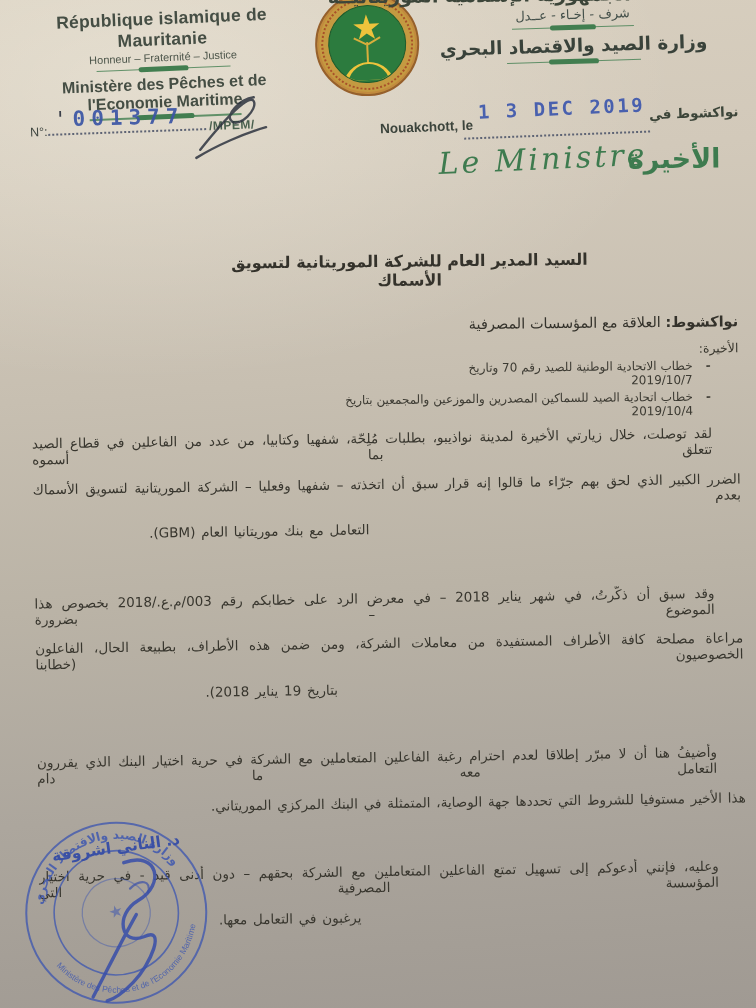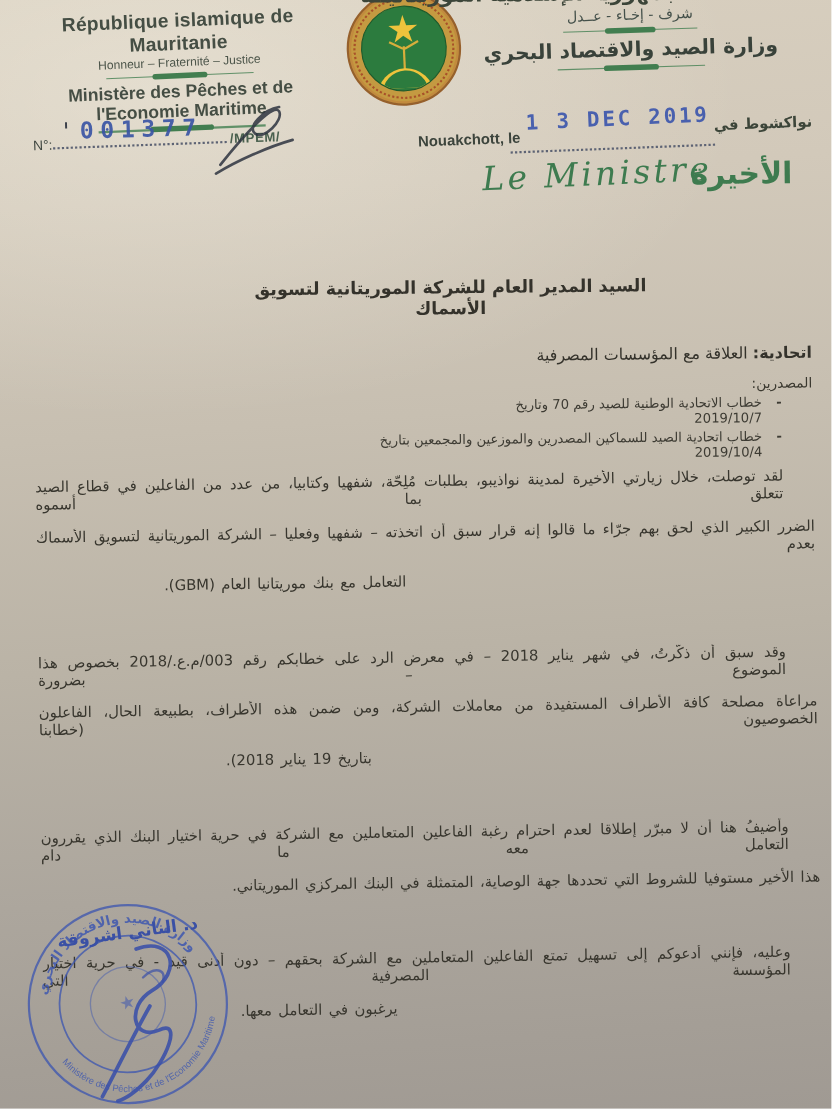--- a/index.html
+++ b/index.html
@@ -158,24 +158,24 @@
     <div class="date-leader"></div>
     <div class="dateline-ar">نواكشوط في</div>
     <div class="date-stamp">1 3 DEC 2019</div>
 
     <div class="minister-fr">Le Ministre</div>
     <div class="minister-ar">الأخيرة</div>
 
     <div class="addressee">السيد المدير العام للشركة الموريتانية لتسويق الأسماك</div>
 
     <div class="subject">
-      <span class="s-lbl">اتحادية:</span>
+      <span class="s-lbl">نواكشوط:</span>
       <span>العلاقة مع المؤسسات المصرفية</span>
     </div>
-    <div class="refs-label">المصدرين:</div>
+    <div class="refs-label">الأخيرة:</div>
     <ul class="refs">
       <li>خطاب الاتحادية الوطنية للصيد رقم 70 وتاريخ 2019/10/7</li>
       <li>خطاب اتحادية الصيد للسماكين المصدرين والموزعين والمجمعين بتاريخ 2019/10/4</li>
     </ul>
 
     <div class="bodytext">
       <div class="line fill indent">لقد توصلت، خلال زيارتي الأخيرة لمدينة نواذيبو، بطلبات مُلِحّة، شفهيا وكتابيا، من عدد من الفاعلين في قطاع الصيد تتعلق بما أسموه</div>
       <div class="line fill">الضرر الكبير الذي لحق بهم جرّاء ما قالوا إنه قرار سبق أن اتخذته – شفهيا وفعليا – الشركة الموريتانية لتسويق الأسماك بعدم</div>
       <div class="line cont1">التعامل مع بنك موريتانيا العام (GBM).</div>
       <div class="pgap"></div>

